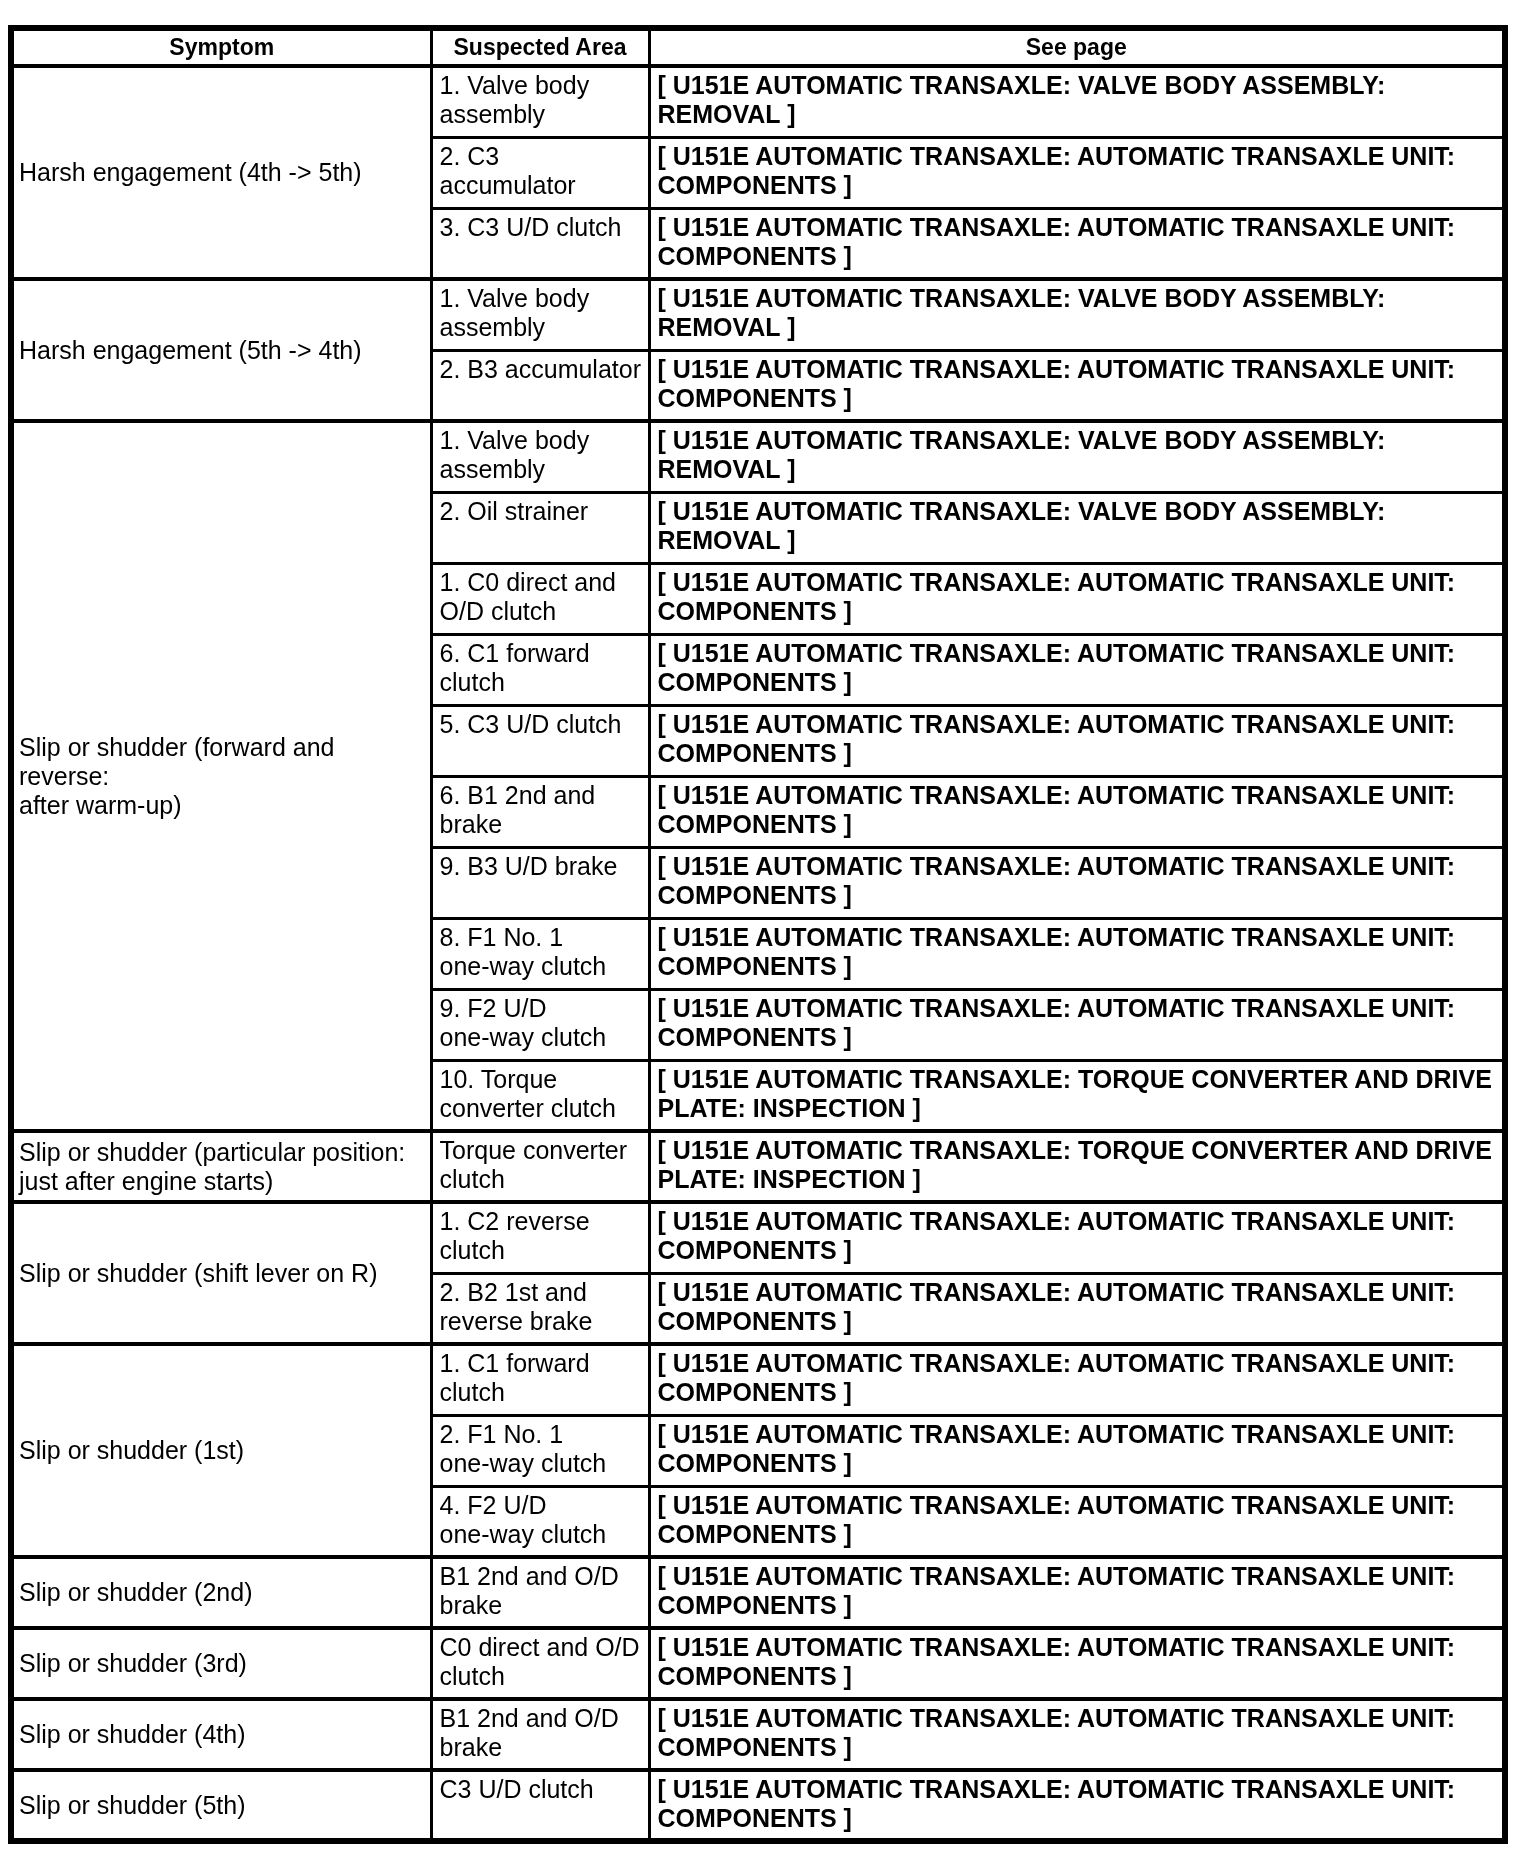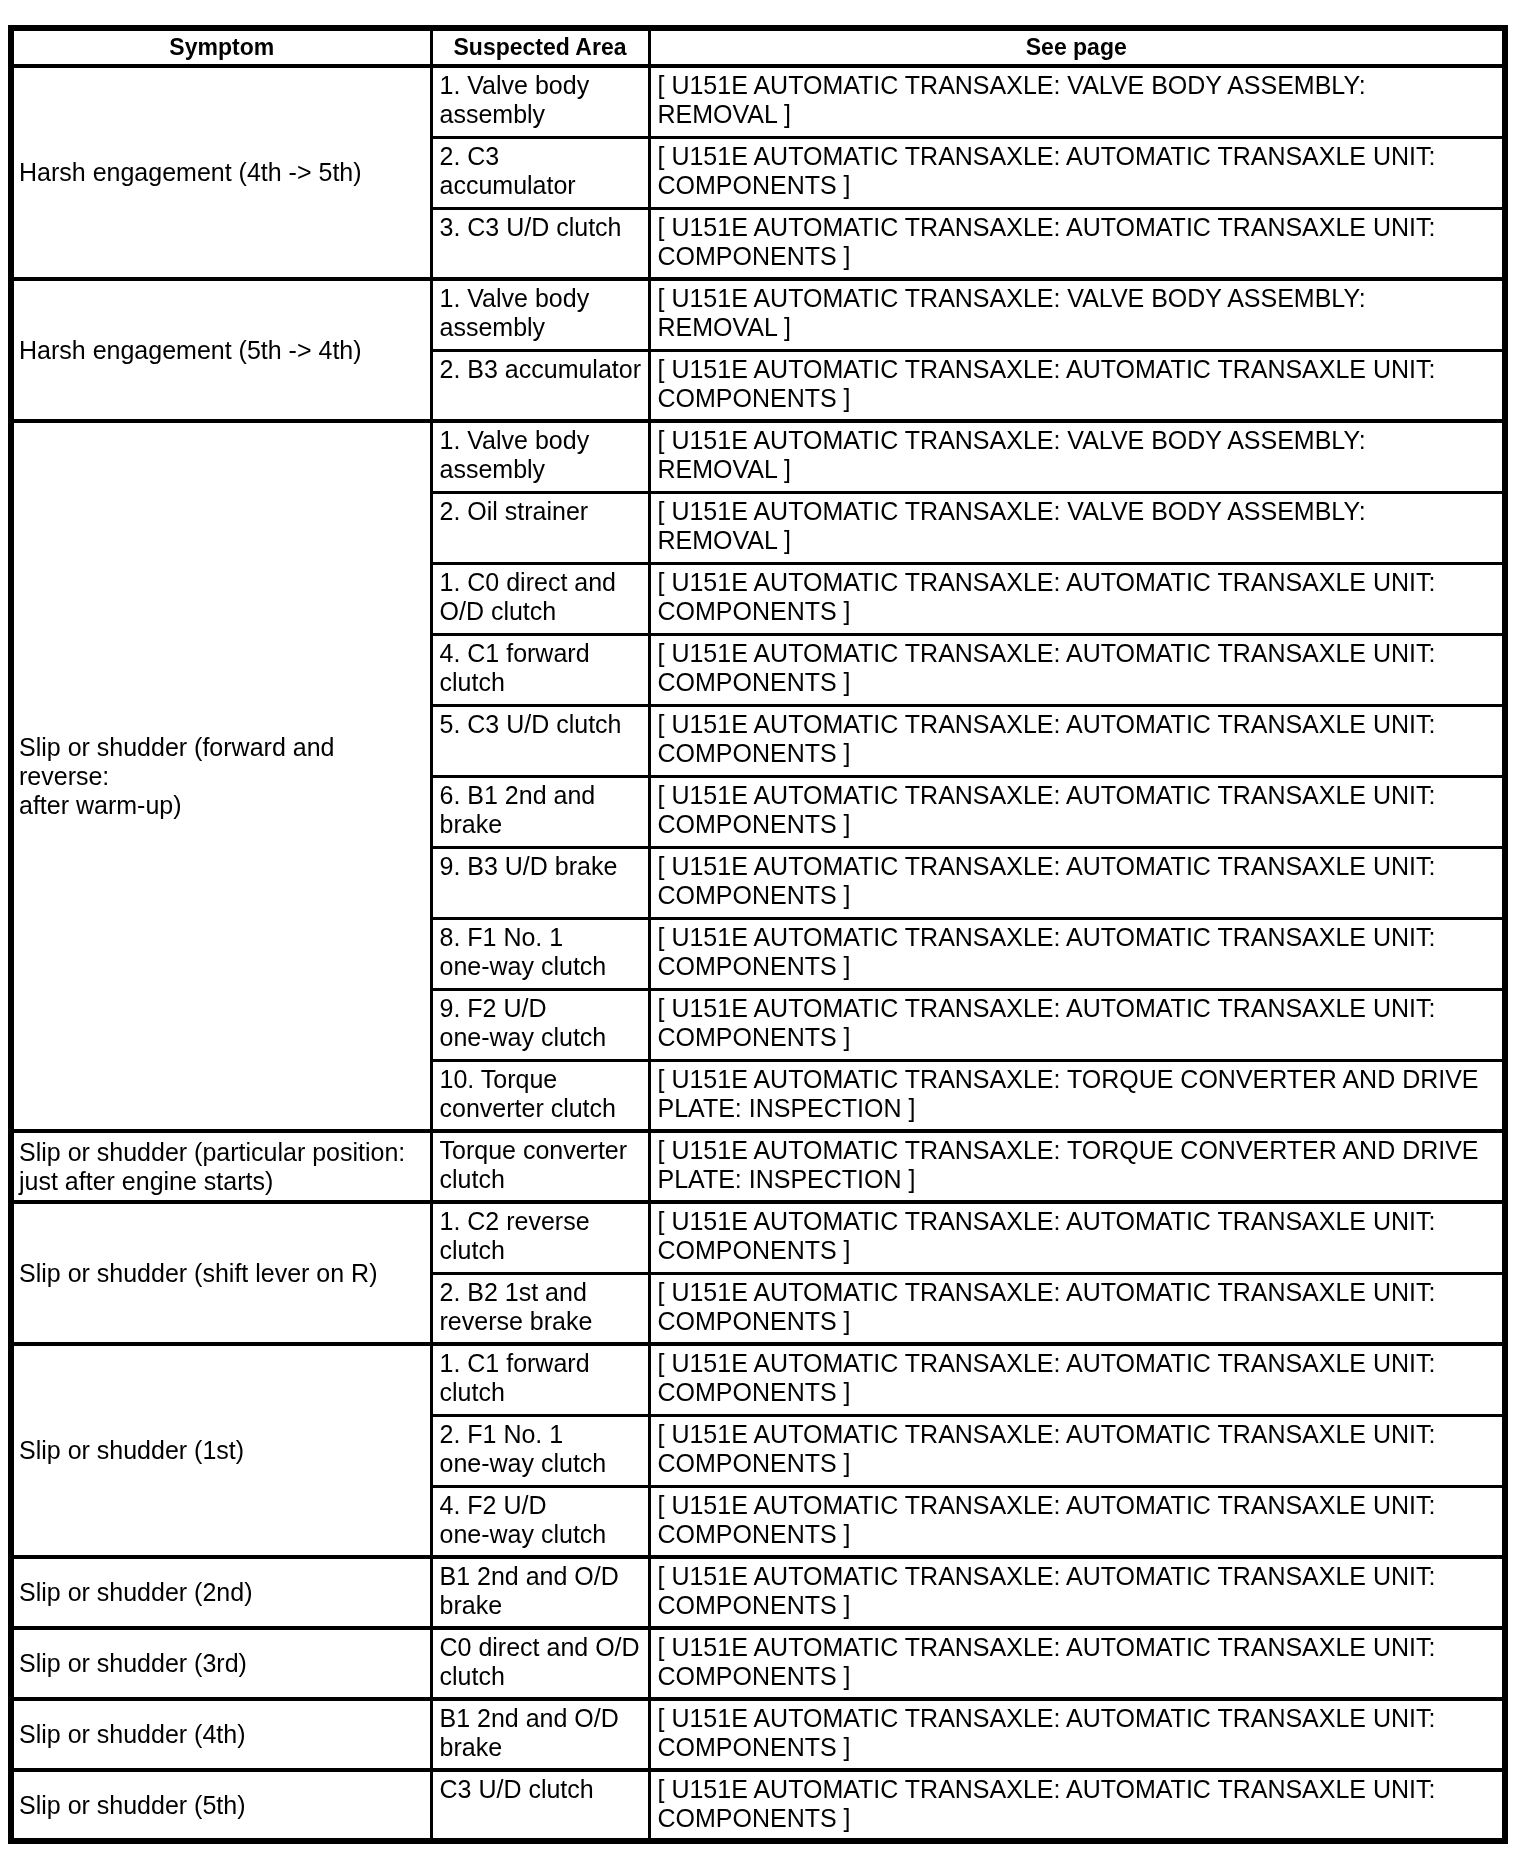--- a/index.html
+++ b/index.html
@@ -45,21 +45,21 @@
     line-height: 29px;
     padding: 3px 6px 3px 7px;
     vertical-align: top;
     white-space: pre-line;
     overflow: hidden;
   }
   td.symptom-cell {
     vertical-align: middle;
     padding-left: 5px;
   }
-  td.page-cell { font-weight: normal; }
+  td.page-cell { font-weight: bold; }
   td.area-cell, td.page-cell { height: 71px; }
   tr.sub-row td   { border-top-width: 2px; }
   tr.group-start td { border-top-width: 4px; }
 </style>
 </head>
 <body>
 
 <div class="page">
   <table class="troubleshoot">
     <colgroup>
@@ -117,21 +117,21 @@
           <td class="page-cell">[ U151E AUTOMATIC TRANSAXLE: VALVE BODY ASSEMBLY:
 REMOVAL ]</td>
         </tr>
         <tr class="sub-row">
           <td class="area-cell">1. C0 direct and
 O/D clutch</td>
           <td class="page-cell">[ U151E AUTOMATIC TRANSAXLE: AUTOMATIC TRANSAXLE UNIT:
 COMPONENTS ]</td>
         </tr>
         <tr class="sub-row">
-          <td class="area-cell">4. C1 forward
+          <td class="area-cell">6. C1 forward
 clutch</td>
           <td class="page-cell">[ U151E AUTOMATIC TRANSAXLE: AUTOMATIC TRANSAXLE UNIT:
 COMPONENTS ]</td>
         </tr>
         <tr class="sub-row">
           <td class="area-cell">5. C3 U/D clutch</td>
           <td class="page-cell">[ U151E AUTOMATIC TRANSAXLE: AUTOMATIC TRANSAXLE UNIT:
 COMPONENTS ]</td>
         </tr>
         <tr class="sub-row">

